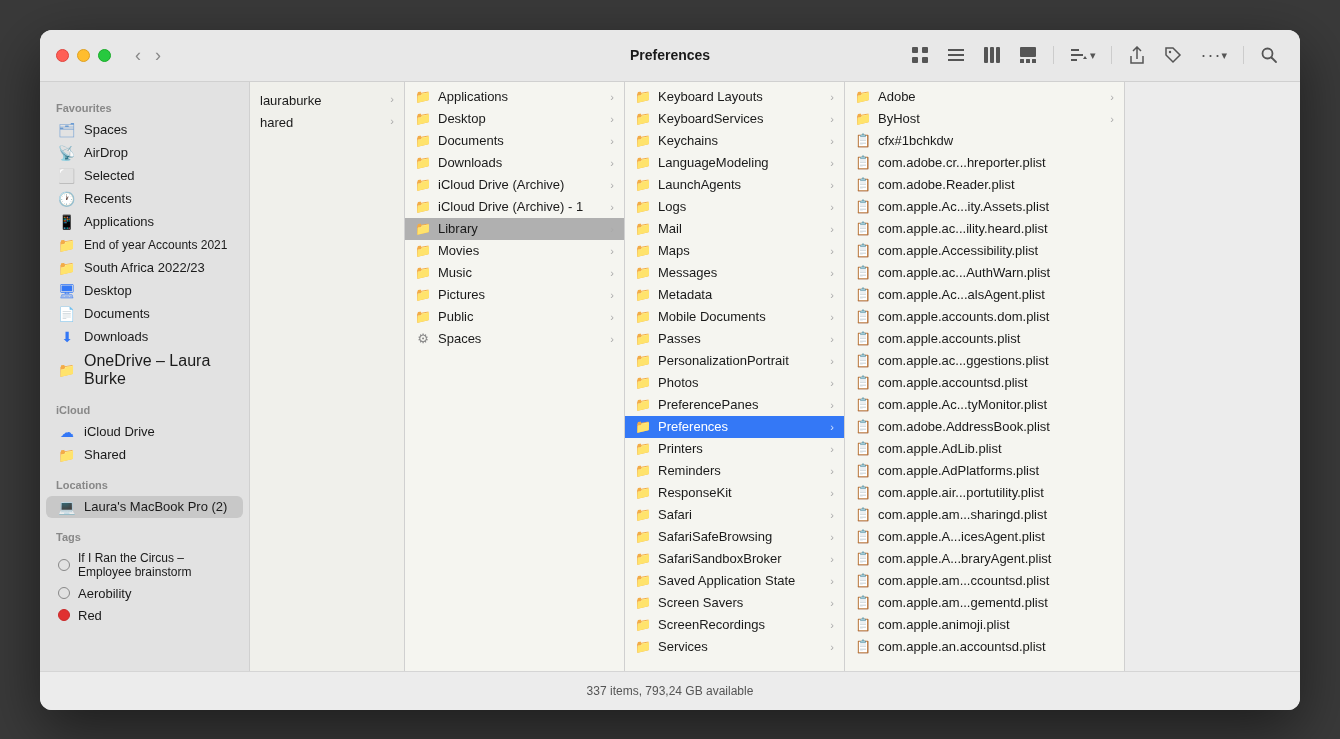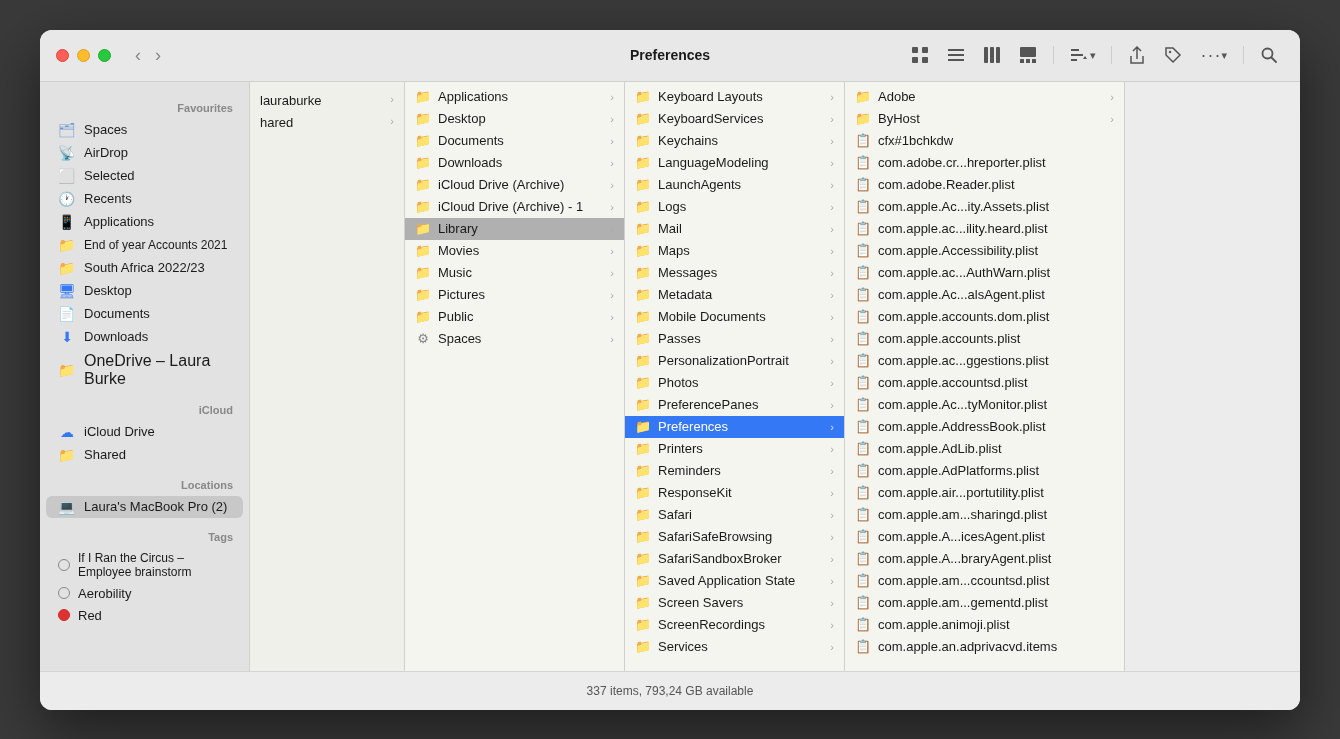--- a/index.html
+++ b/index.html
@@ -104,21 +104,20 @@
       overflow-y: auto;
       flex-shrink: 0;
       padding: 8px 0;
     }
     .sidebar-section-label {
       font-size: 11px;
       font-weight: 600;
       color: #888;
       padding: 12px 16px 4px;
       text-transform: none;
-      text-align: right;
     }
     .sidebar-item {
       display: flex;
       align-items: center;
       padding: 3px 12px;
       cursor: pointer;
       border-radius: 6px;
       margin: 1px 6px;
       font-size: 13px;
       color: #1a1a1a;
@@ -661,21 +660,21 @@
         <div class="column-item">
           <span class="item-icon doc">📋</span>
           <span class="item-label">com.apple.accountsd.plist</span>
         </div>
         <div class="column-item">
           <span class="item-icon doc">📋</span>
           <span class="item-label">com.apple.Ac...tyMonitor.plist</span>
         </div>
         <div class="column-item">
           <span class="item-icon doc">📋</span>
-          <span class="item-label">com.apple.AddressBook.plist</span>
+          <span class="item-label">com.adobe.AddressBook.plist</span>
         </div>
         <div class="column-item">
           <span class="item-icon doc">📋</span>
           <span class="item-label">com.apple.AdLib.plist</span>
         </div>
         <div class="column-item">
           <span class="item-icon doc">📋</span>
           <span class="item-label">com.apple.AdPlatforms.plist</span>
         </div>
         <div class="column-item">
@@ -701,21 +700,21 @@
         <div class="column-item">
           <span class="item-icon doc">📋</span>
           <span class="item-label">com.apple.am...gementd.plist</span>
         </div>
         <div class="column-item">
           <span class="item-icon doc">📋</span>
           <span class="item-label">com.apple.animoji.plist</span>
         </div>
         <div class="column-item">
           <span class="item-icon doc">📋</span>
-          <span class="item-label">com.apple.an.adprivacvd.items</span>
+          <span class="item-label">com.apple.an.accountsd.plist</span>
         </div>
       </div>
     </div>
   </div>
 
   <div class="status-bar">
     <span>337 items, 793,24 GB available</span>
   </div>
 </div>
 

